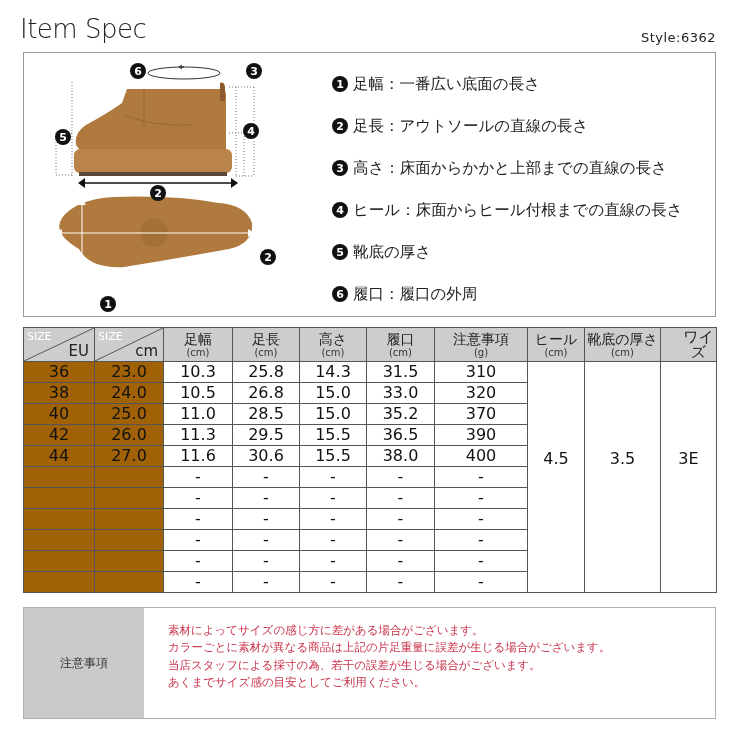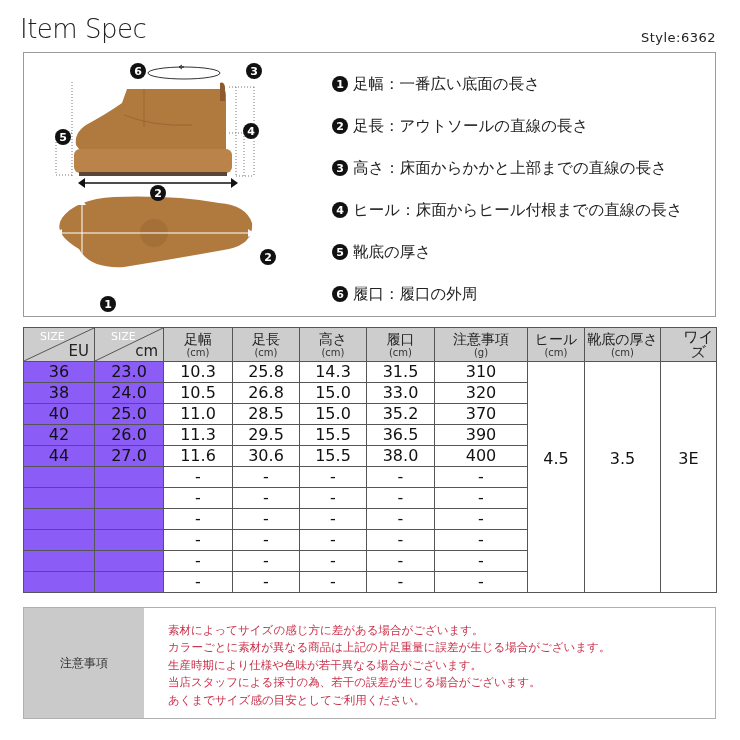--- a/index.html
+++ b/index.html
@@ -23,24 +23,24 @@
 
   table.size { position:absolute; left:23px; top:327px; border-collapse:collapse;
                font-family:"DejaVu Sans", sans-serif; }
   table.size td, table.size th { border:1px solid #555; padding:0; text-align:center;
                font-weight:normal; }
   table.size thead th { background:#cdcdcd; height:33px; vertical-align:middle; line-height:1; }
   .hmain { display:block; font-size:14px; color:#222; }
   .hunit { display:block; font-size:10px; color:#333; margin-top:2px; }
   .hsolo { font-size:15px;margin-left:20px; }
   table.size tbody td { height:20px; font-size:16px; color:#111; line-height:20px; }
-  td.gray { background:#8b5cf6; }
+  td.gray { background:#a16207; }
   td.merged { vertical-align:middle; font-size:16px; }
   th.diag { position:relative; overflow:hidden; }
-  .diag-top { position:absolute; left:16px; top:3px; color:#fff; font-size:11px; }
+  .diag-top { position:absolute; left:3px; top:3px; color:#fff; font-size:11px; }
   .diag-bot { position:absolute; right:5px; bottom:2px; font-size:15px; color:#222; }
   .diag-line { position:absolute; left:0; top:0; width:100%; height:100%; }
 
   .notes { position:absolute; left:23px; top:607px; width:693px; height:112px;
            border:1px solid #b0b0b0; box-sizing:border-box; display:flex; }
   .notes-label { width:120px; background:#cacaca; display:flex; align-items:center;
                  justify-content:center; font-size:12px; color:#333;font-family:Liberation Serif, serif; }
   .notes-body { flex:1; padding:14px 0 0 24px; }
   .note-line { font-size:11.5px; color:#c8324a; line-height:17.4px; white-space:nowrap; }
 </style>
@@ -321,17 +321,16 @@
         <td>-</td>
       </tr>
     </tbody>
 </table>
 
 <div class="notes">
   <div class="notes-label">注意事項</div>
   <div class="notes-body">
     <div class="note-line">素材によってサイズの感じ方に差がある場合がございます。</div>
     <div class="note-line">カラーごとに素材が異なる商品は上記の片足重量に誤差が生じる場合がございます。</div>
-    <div class="note-line">生産時期により仕様や色味が若干異なる場合がございます。</div>
     <div class="note-line">当店スタッフによる採寸の為、若干の誤差が生じる場合がございます。</div>
     <div class="note-line">あくまでサイズ感の目安としてご利用ください。</div>
   </div>
 </div>
 
 </body></html>

